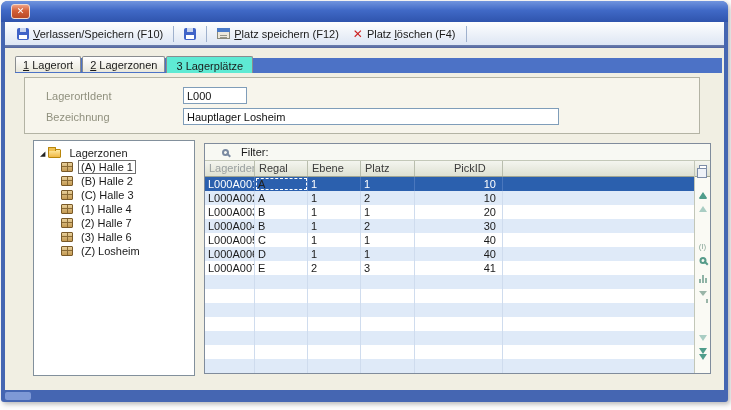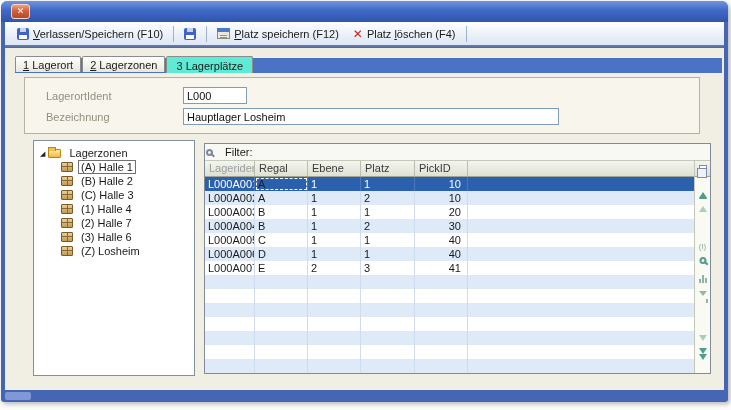--- a/index.html
+++ b/index.html
@@ -83,21 +83,21 @@
     border:1px solid #7a5a28; border-radius:1px; position:relative; margin-right:5px; flex:none;}
   .crate::before { content:""; position:absolute; left:0; right:0; top:3px; height:1px; background:#8a6a34; }
   .crate::after  { content:""; position:absolute; top:0; bottom:0; left:5px; width:1px; background:#8a6a34; }
   .tlbl { white-space:nowrap; padding:0 2px; border:1px solid transparent; }
   .trow.focused .tlbl { border-color:#707070; }
 
   
   .gridpanel { position:absolute; left:199px; top:70px; width:507px; height:231px;
     background:#fff; border:1px solid #808c9c; display:flex; flex-direction:column; }
   .filterrow { height:17px; background:#f8f9f3; border-bottom:1px solid #c3c8b8;
-    display:flex; align-items:center; padding-left:1px; gap:12px; }
+    display:flex; align-items:center; padding-left:17px; gap:12px; }
   .lens { width:7px; height:7px; border:2px solid #7a8aa0; border-radius:50%; position:relative; flex:none;}
   .lens::after { content:""; position:absolute; width:5px; height:2px; background:#7a8aa0;
     transform:rotate(45deg); right:-4px; bottom:-2px; }
   .lens.green { border-color:#569b8a; } .lens.green::after { background:#569b8a; }
 
   .gridbody { flex:1; display:flex; overflow:hidden; }
   .gridmain { flex:1; display:flex; flex-direction:column; overflow:hidden; }
   .hdr { height:16px; display:flex; background:linear-gradient(180deg,#f4f5ef,#dee1d2);
     border-bottom:1px solid #a0a593; }
   .hcell { border-right:1px solid #b9beae; padding:1px 4px; line-height:13px;
@@ -105,21 +105,21 @@
   .hcell.dim { color:#9aa0a0; }
   .rows { flex:1; overflow:hidden; }
   .grow { height:14px; display:flex; }
   .rows .grow:nth-child(even) { background:#dfeaf8; }
   .gcell { border-right:1px solid #cfdcee; padding:0 3px; line-height:14px;
     white-space:nowrap; overflow:hidden; }
   .gcell.num { text-align:right; padding-right:6px; }
   .grow.selected { background:#2b60ae !important; color:#fff; }
   .grow.selected .gcell { border-right-color:#4a77bd; }
   .grow.selected .gcell.focus-cell { outline:1px dashed #fff; outline-offset:-2px; color:#222; }
-  .c0{width:50px;} .c1{width:53px;} .c2{width:53px;} .c3{width:54px;} .c4{width:53px;}
+  .c0{width:50px;} .c1{width:53px;} .c2{width:53px;} .c3{width:54px;} .c4{width:53px;margin-left:35px;}
   .cf{flex:1; border-right:none;}
 
   
   .gridstrip { width:16px; border-left:1px solid #c2c7b8; background:#fafaf4;
     display:flex; flex-direction:column; }
   .chooserbox { height:16px; background:linear-gradient(180deg,#f4f5ef,#dee1d2);
     border-bottom:1px solid #a0a593; display:flex; align-items:center; justify-content:center; }
   .icon-colchooser { width:8px; height:8px; border:1px solid #7d8da8; background:#fff; position:relative; }
   .icon-colchooser::before { content:""; position:absolute; left:-3px; top:2px; width:8px; height:8px;
     border:1px solid #7d8da8; background:#eef2f8; }

